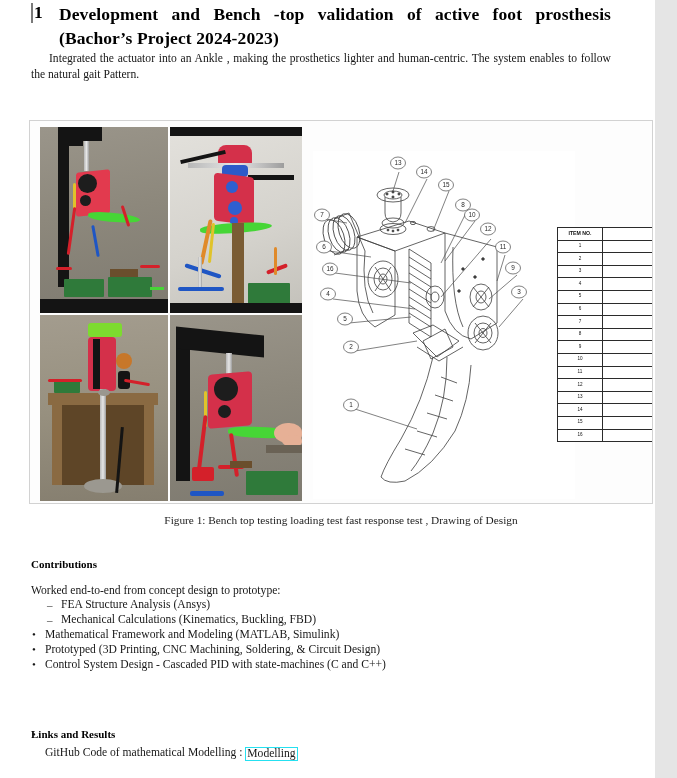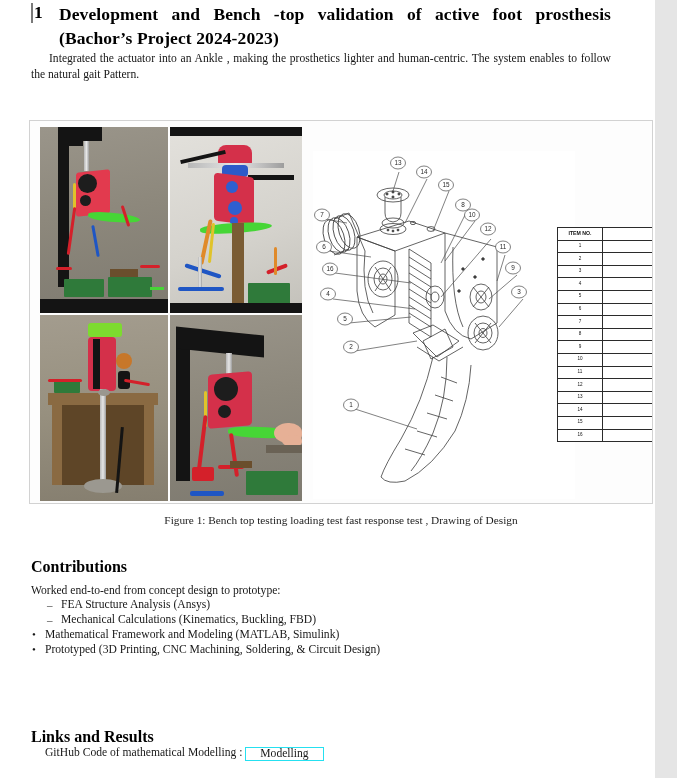--- a/index.html
+++ b/index.html
@@ -165,21 +165,21 @@
     width: 624px;
     text-align: center;
     font-size: 11.3px;
     color: #1b1b1b;
   }
 
   
   .h2 {
     position: absolute;
     left: 31px;
-    font-size: 16px;
+    font-size: 11px;
     font-weight: bold;
     color: #000;
   }
   #h2-contrib { top: 558px; }
   #h2-links   { top: 728px; }
 
   .intro-line {
     position: absolute;
     left: 31px; top: 584px;
     font-size: 11.6px;
@@ -217,21 +217,21 @@
   ul.b1 > li.lvl2::before {
     content: "\2013";
     position: absolute;
     left: 16px; top: 0px;
     font-size: 11px;
   }
 
   .link-chip {
     display: inline-block;
     border: 1px solid #25e0f0;
-    padding: 0px 14px;
+    padding: 0px 1px;
     line-height: 12px;
     color: #171717;
     text-decoration: none;
     font-size: 11.6px;
     vertical-align: -1px;
     margin-top: 20px;
   }
 </style>
 </head>
 <body>
@@ -547,20 +547,21 @@
   <div class="fig-cap">Figure 1: Bench top testing loading test fast response test , Drawing of Design</div>
 
   <div class="h2" id="h2-contrib">Contributions</div>
   <div class="intro-line">Worked end-to-end from concept design to prototype:</div>
 
   <ul class="b1" id="contrib-list">
     <li class="lvl2">FEA Structure Analysis (Ansys)</li>
     <li class="lvl2">Mechanical Calculations (Kinematics, Buckling, FBD)</li>
     <li class="lvl1">Mathematical Framework and Modeling (MATLAB, Simulink)</li>
     <li class="lvl1">Prototyped (3D Printing, CNC Machining, Soldering, &amp; Circuit Design)</li>
+    <li class="lvl1">Control System Design - Cascaded PID with state-machines (C and C++)</li>
   </ul>
 
   <div class="h2" id="h2-links">Links and Results</div>
 
   <ul class="b1" id="links-list">
     <li class="lvl1"><span>GitHub Code of mathematical Modelling : </span><a class="link-chip" href="#">Modelling</a></li>
   </ul>
 
 </div>
 

